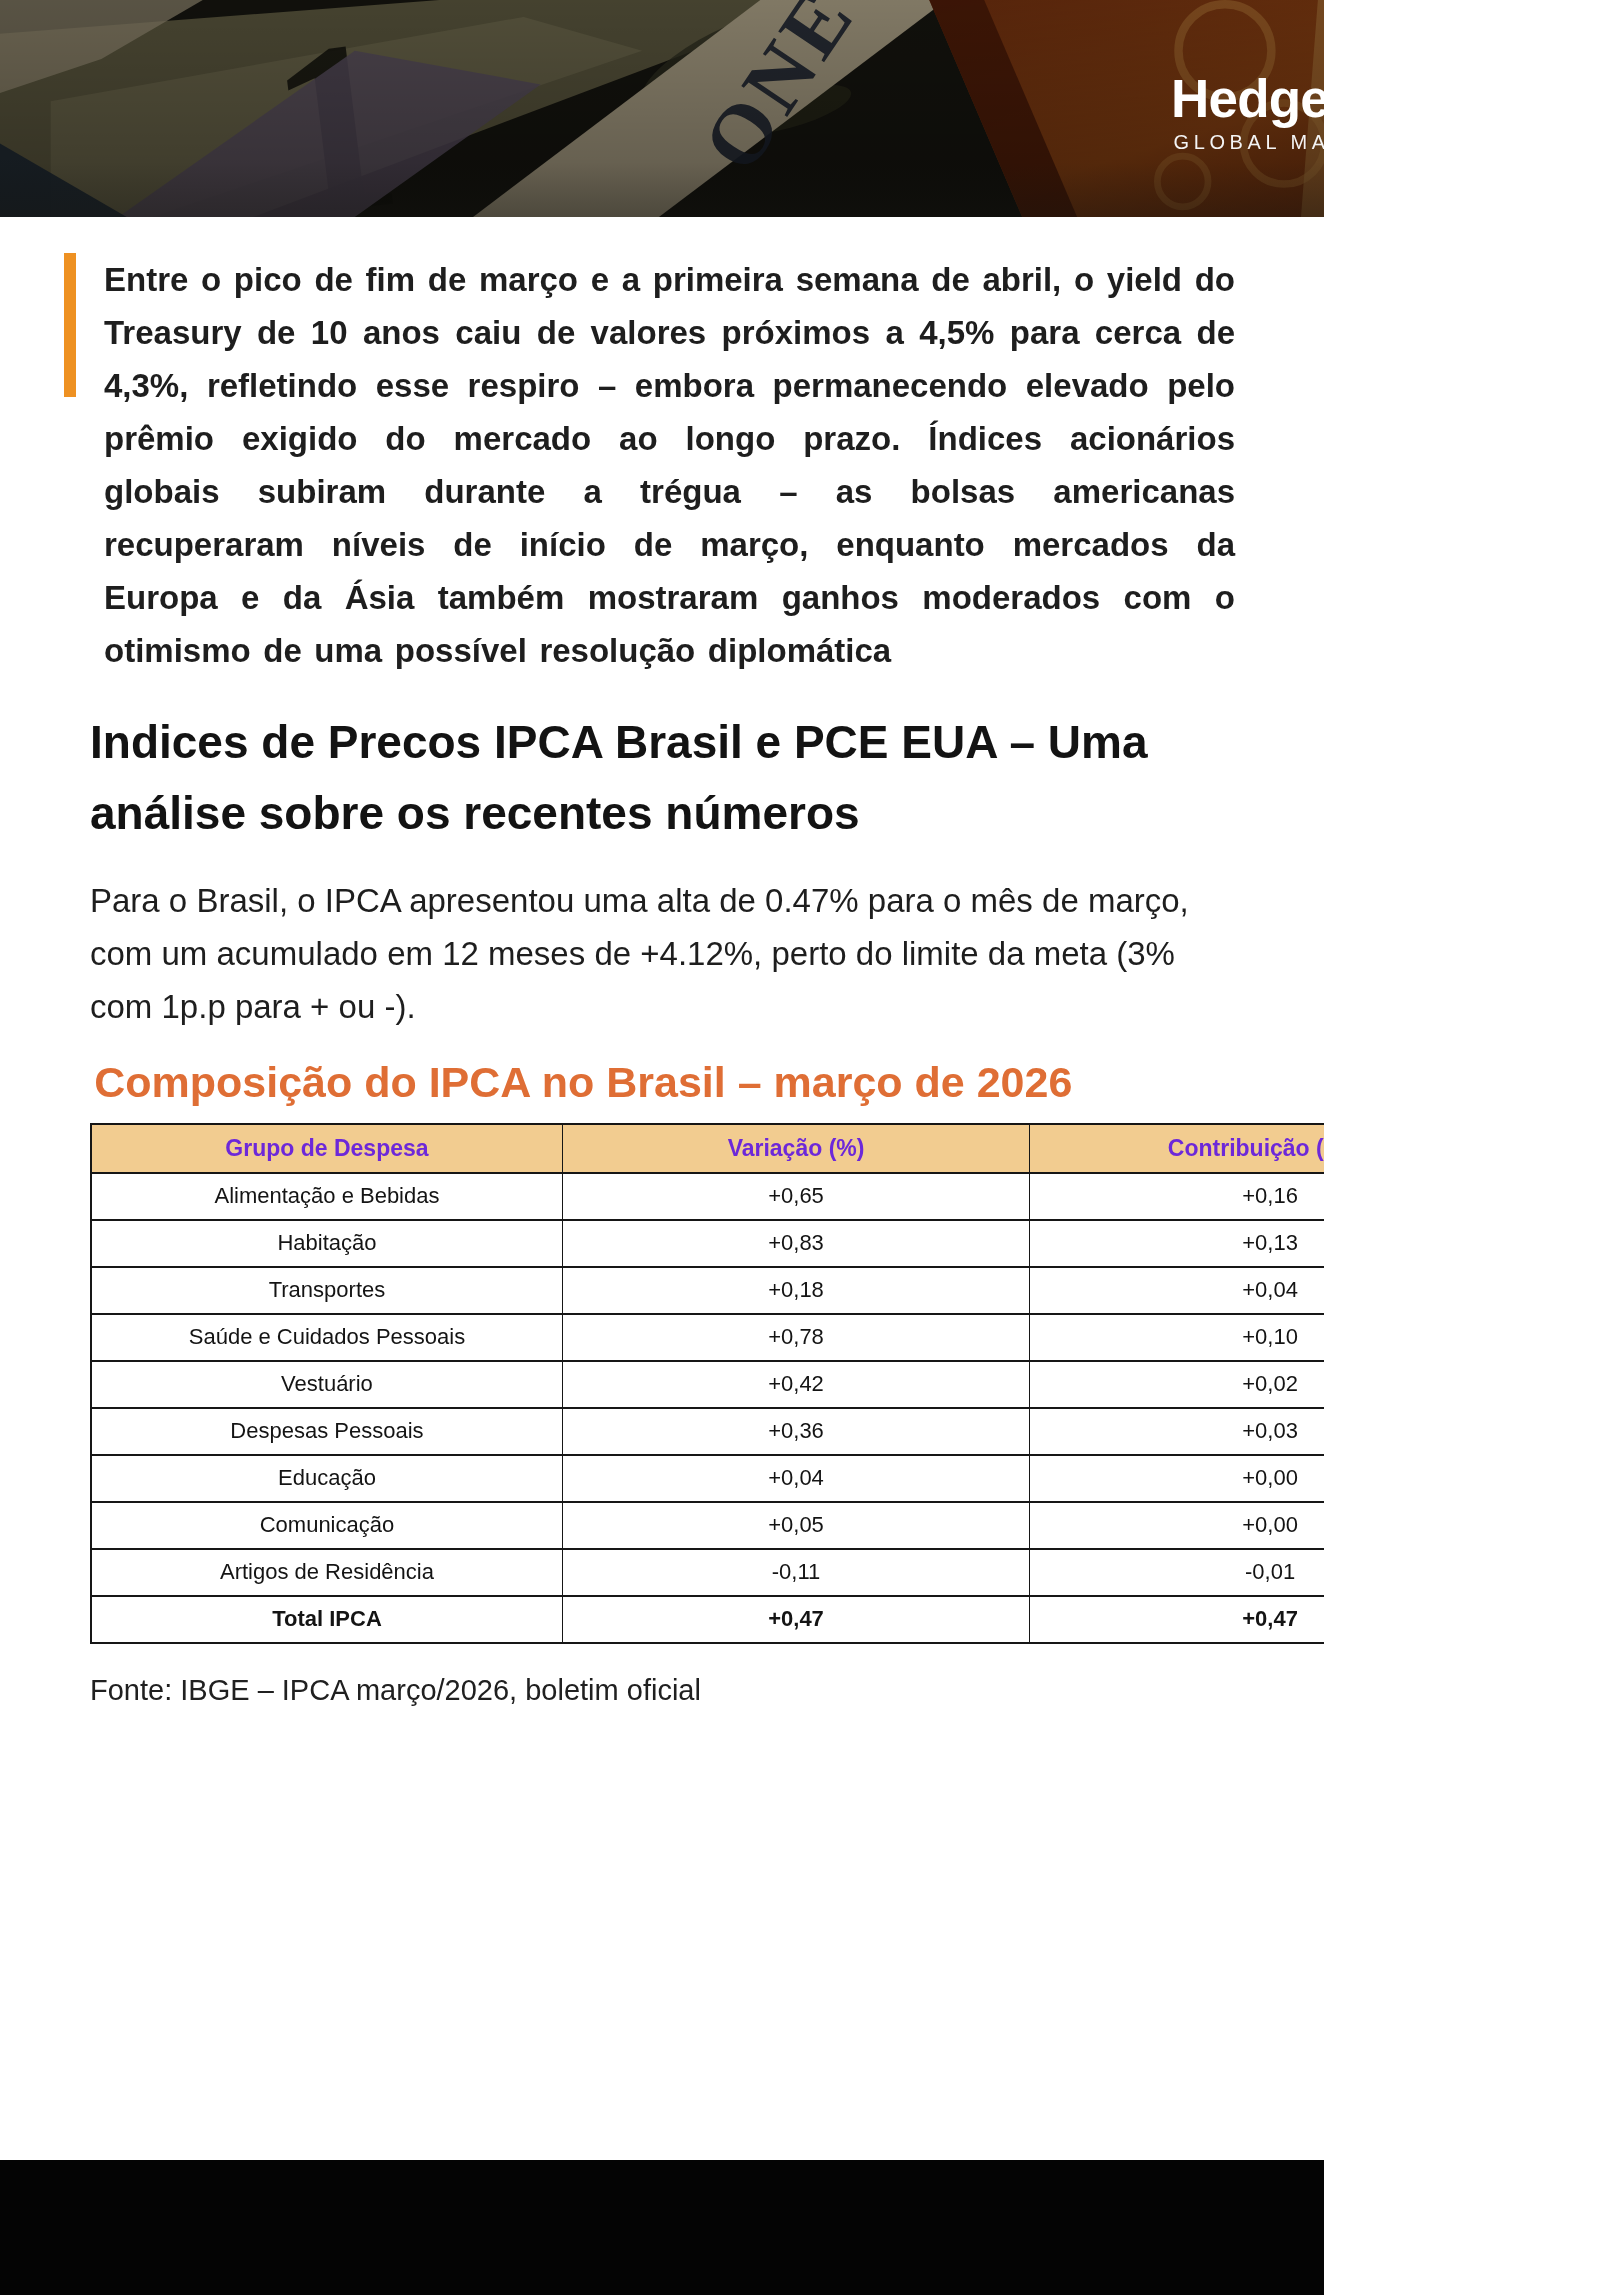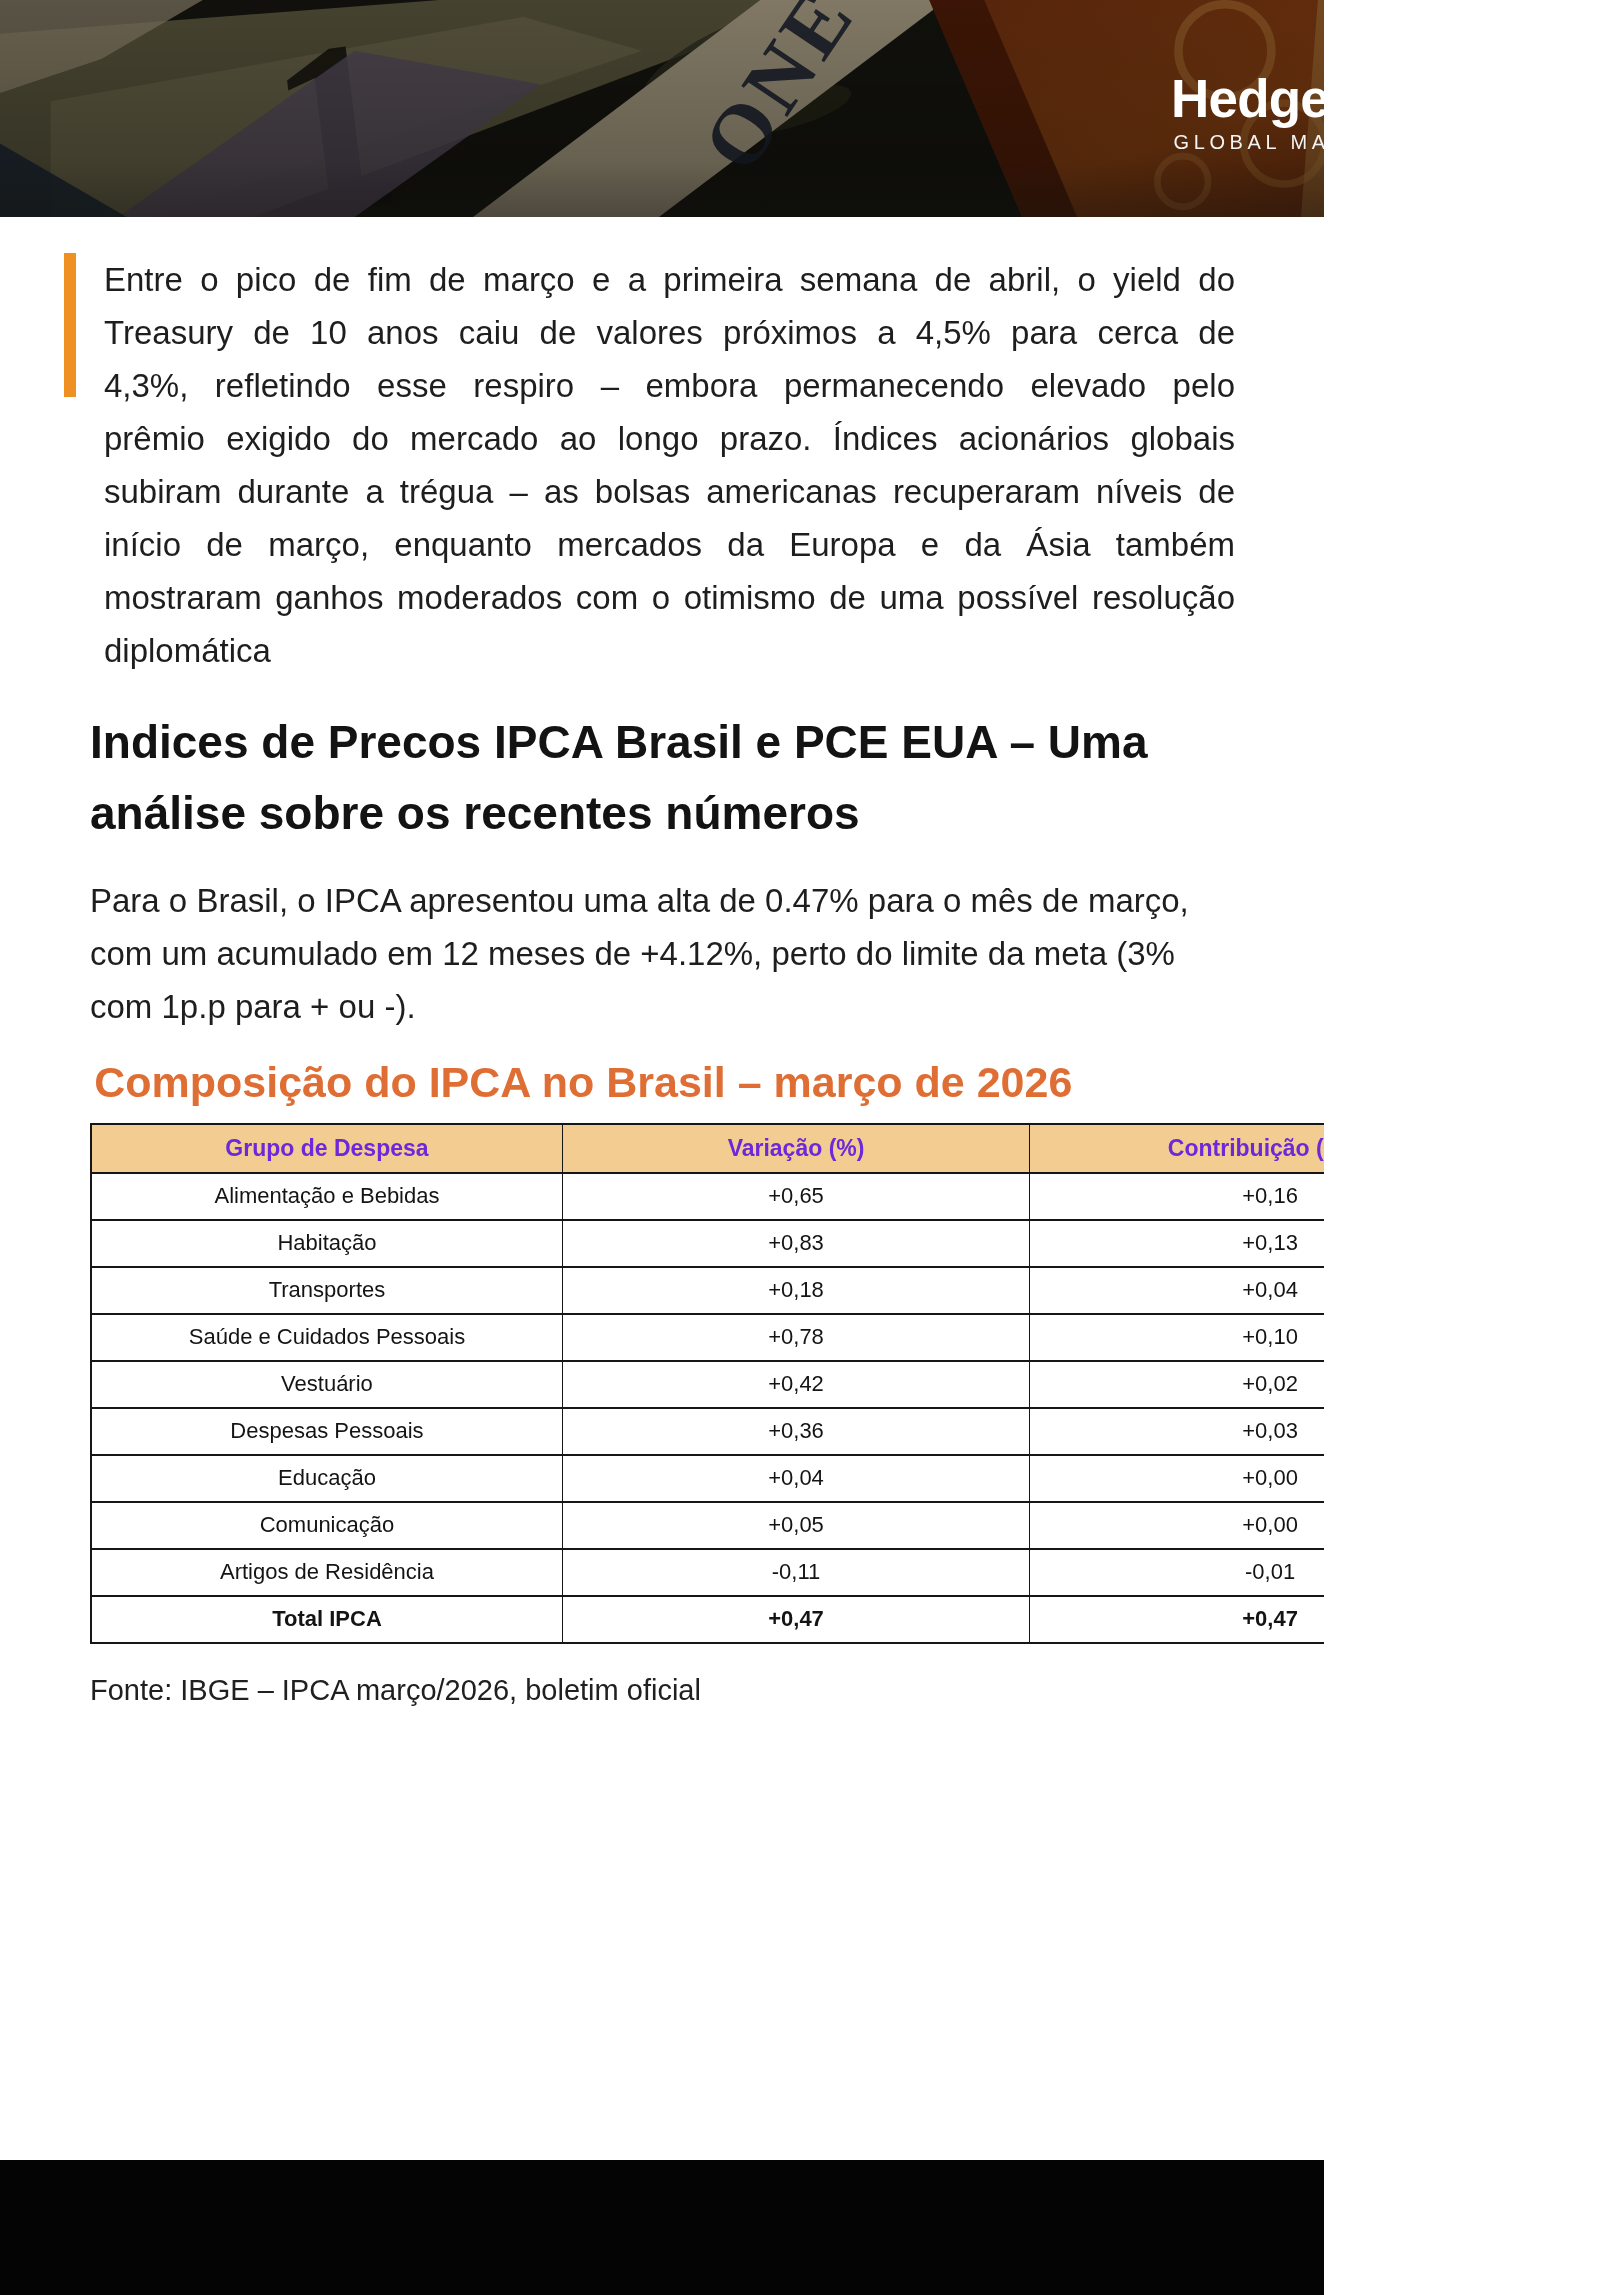--- a/index.html
+++ b/index.html
@@ -13,21 +13,21 @@
   .banner { position:relative; width:1622px; height:217px; background:#1b1a13; overflow:hidden; }
   .banner-art { position:absolute; inset:0; width:100%; height:100%; display:block; }
   .logo { position:absolute; left:1171px; top:71px; color:#ffffff; }
   .logo-row { display:flex; align-items:baseline; font-weight:700; font-size:53px; line-height:56px; letter-spacing:-0.8px; }
   .logo-chev { margin-left:5px; font-weight:700; }
   .logo-sub { margin-top:4.2px; margin-left:2.5px; font-size:20px; font-weight:400; letter-spacing:4.6px; color:#f4f4f4; }
 
   
   .main { padding:0 89px 0 90px; }
 
-  .quote { display:flex; margin-left:-26px; margin-top:36px; }
+  .quote { display:flex; margin-left:-26px; margin-top:36px;font-weight:bold; }
   .quote-bar { flex:0 0 12px; width:12px; height:144px; background:#EE9122; margin-right:28px; }
   .quote-text { font-size:33px; line-height:53px; text-align:justify; word-spacing:3.4px; color:#1e1e1e; width:100%; }
 
   h1.title {
     margin-top:30px; font-size:46px; line-height:71px; font-weight:700; color:#131313;
     max-width:1487px; letter-spacing:0;
   }
   p.body-just { margin-top:24px; font-size:33px; line-height:53px; text-align:justify; word-spacing:3.4px; }
   p.body-left { margin-top:25px; font-size:33px; line-height:53px; max-width:1217px; }
 

